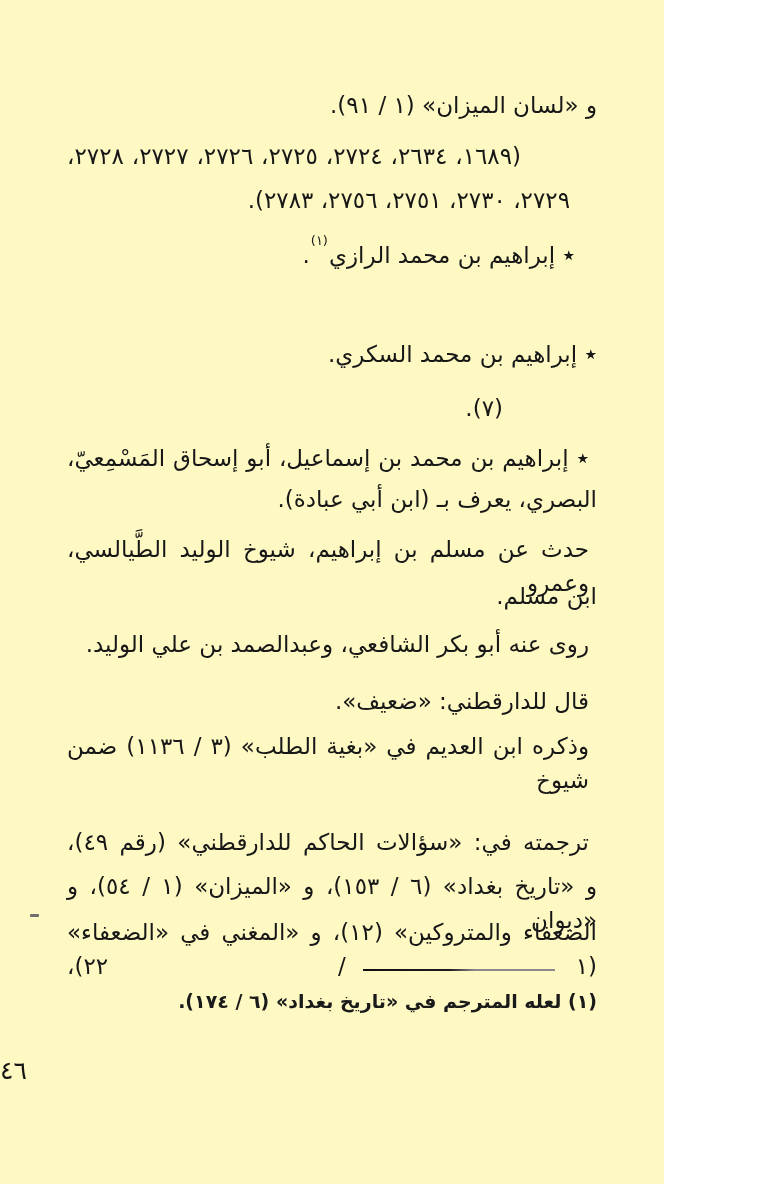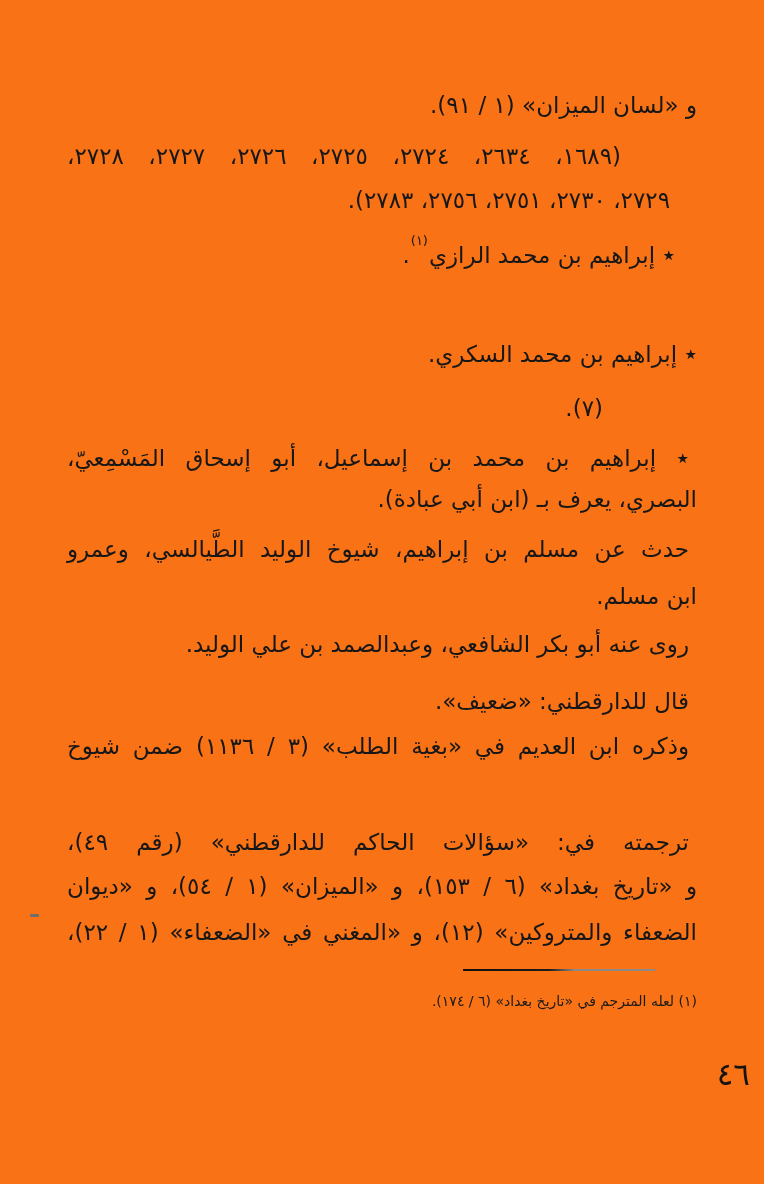--- a/index.html
+++ b/index.html
@@ -1,19 +1,19 @@
 <!DOCTYPE html>
 <html lang="ar"><head>
 <meta charset="utf-8">
 <style>
   html,body { margin:0; padding:0; }
   body { width:764px; height:1184px; overflow:hidden; }
   .page {
-    position:relative; width:764px; height:1184px;
-    background:#f97316; color:#171717;
+    position:relative; width:664px; height:1184px;
+    background:#fef9c3; color:#171717;
     font-family:"DejaVu Sans", sans-serif;
   }
   .line {
     position:absolute; right:67px; left:67px;
     direction:rtl; text-align:right;
     font-size:23px; line-height:34px;
     white-space:nowrap; color:#171717;
     letter-spacing:0.2px;
   }
   .just {
@@ -25,26 +25,27 @@
     font-size:13px; position:relative; top:-9px;
     margin-left:1px; margin-right:1px;
   }
   .rule {
     position:absolute; height:2px;
     background:linear-gradient(to left, #8a8a8a 0%, #8a8a8a 42%, #1c1c1c 55%, #101010 100%);
   }
   .footnote {
     position:absolute; right:67px; left:40px;
     direction:rtl; 
-    font-size:14px; line-height:30px; white-space:nowrap;
+    font-size:19px; line-height:30px; white-space:nowrap;
     color:#1a1a1a;
+    font-weight:bold;
   }
   .pageno {
-    position:absolute; left:14px; width:736px; text-align:right;
-    direction:rtl; font-size:31px; color:#141414;
+    position:absolute; left:0; width:736px; text-align:left;
+    direction:rtl; font-size:25px; color:#141414;
   }
   .scan-mark {
     position:absolute; background:#6e6e6e; border-radius:1px;
   }
 </style>
 </head>
 <body>
 
 <div class="page">
 

